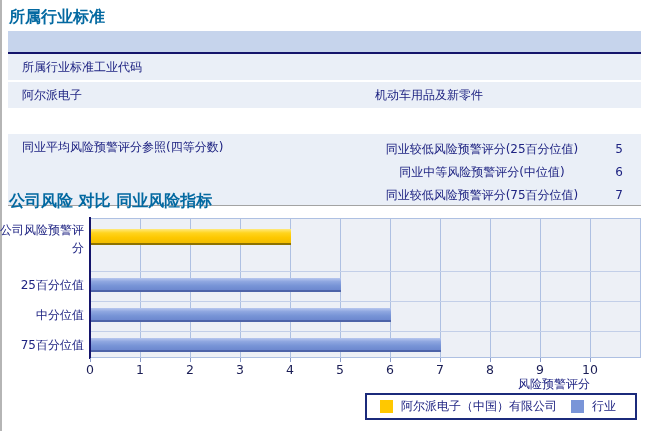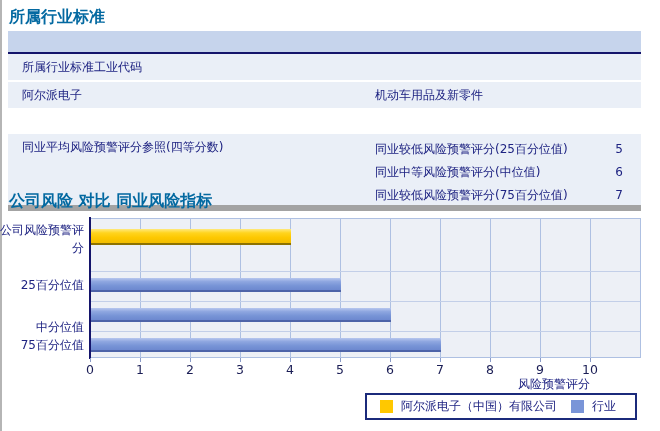--- a/index.html
+++ b/index.html
@@ -7,49 +7,49 @@
     position:relative;width:660px;height:431px;background:#fff;overflow:hidden;
     font-family:"DejaVu Sans","Liberation Sans",sans-serif;
     color:#1E2382;font-size:12px;
   }
   .page-edge{position:absolute;left:0;top:0;width:2px;height:431px;background:#b5b5b5;}
   .sec-title{position:absolute;left:9px;font-weight:bold;font-size:16px;color:#0369a1;white-space:nowrap;}
   .sec1-title{top:7px;}
   .sec2-title{top:191px;}
 
   
-  .table{position:absolute;left:8px;top:31px;width:633px;border-bottom:6px solid #a3a3a3;}
+  .table{position:absolute;left:8px;top:31px;width:633px;border-bottom:1px solid #a3a3a3;}
   .t-head{height:21px;background:#C6D4EC;border-bottom:2px solid #14146B;}
   .trow{display:flex;background:#EAEFF7;border-bottom:2px solid #ffffff;}
   .trow.simple{height:26px;line-height:26px;}
   .tlabel{width:367px;padding-left:14px;box-sizing:border-box;white-space:nowrap;}
   .tvalue{flex:1;white-space:nowrap;}
   .trow.quartile{border-bottom:none;height:71px;margin-top:24px;}
   .trow.quartile .tlabel{padding-top:5px;}
   .qlines{flex:1;padding-top:4px;}
   .qline{display:flex;height:23px;line-height:23px;}
-  .qline .ql{flex:1;white-space:nowrap;}
+  .qline .ql{flex:1;white-space:nowrap;text-align:center;}
   .qline .qv{width:34px;text-align:right;padding-right:18px;}
 
   
   .axis-y{position:absolute;left:89px;top:217px;width:2px;height:142px;background:#14146B;}
   .plot{position:absolute;left:91px;top:218px;width:550px;height:140px;box-sizing:border-box;
         background:#EDF0F6;border:1px solid #AEC0E2;border-left:none;}
   .gridline{position:absolute;top:0;width:1px;height:100%;background:#AEC0E2;}
   .rowsep{position:absolute;left:0;width:100%;height:1px;background:#C3CFE8;}
   .bar{position:absolute;left:0;box-sizing:border-box;}
   .bar-company{height:16px;background:linear-gradient(180deg,#ffe97d 0%,#ffd41e 28%,#fdc800 62%,#f2bd00 100%);
                border-bottom:2px solid #8d7200;}
   .bar-industry{height:14px;background:linear-gradient(180deg,#b7c7ee 0%,#8ea6e0 30%,#7794d6 65%,#6d88cf 100%);
                 border-bottom:2px solid #4d63a8;}
   .ylabels{position:absolute;left:0;top:0;width:84px;}
   .ycat{position:absolute;right:0;width:84px;text-align:right;color:#1E2382;}
   .ycat0{top:221px;line-height:18px;}
   .ycat1{top:270px;line-height:30px;height:30px;}
-  .ycat2{top:312px;line-height:30px;height:30px;}
+  .ycat2{top:300px;line-height:30px;height:30px;}
   .ycat3{top:330px;line-height:30px;height:30px;}
   .tickstub{position:absolute;top:358px;width:1px;height:4px;background:#8A9BC8;}
   .xtick{position:absolute;top:362px;width:24px;margin-left:-12px;text-align:center;
          font-size:12.5px;color:#1A1D55;}
   .xaxis-label{position:absolute;top:376px;left:450px;width:140px;text-align:right;
                color:#1E2382;white-space:nowrap;}
 
   
   .legend{position:absolute;left:365px;top:393px;width:272px;height:27px;box-sizing:border-box;
           border:2px solid #1B2A7B;background:#fff;display:flex;align-items:center;padding-left:13px;}

